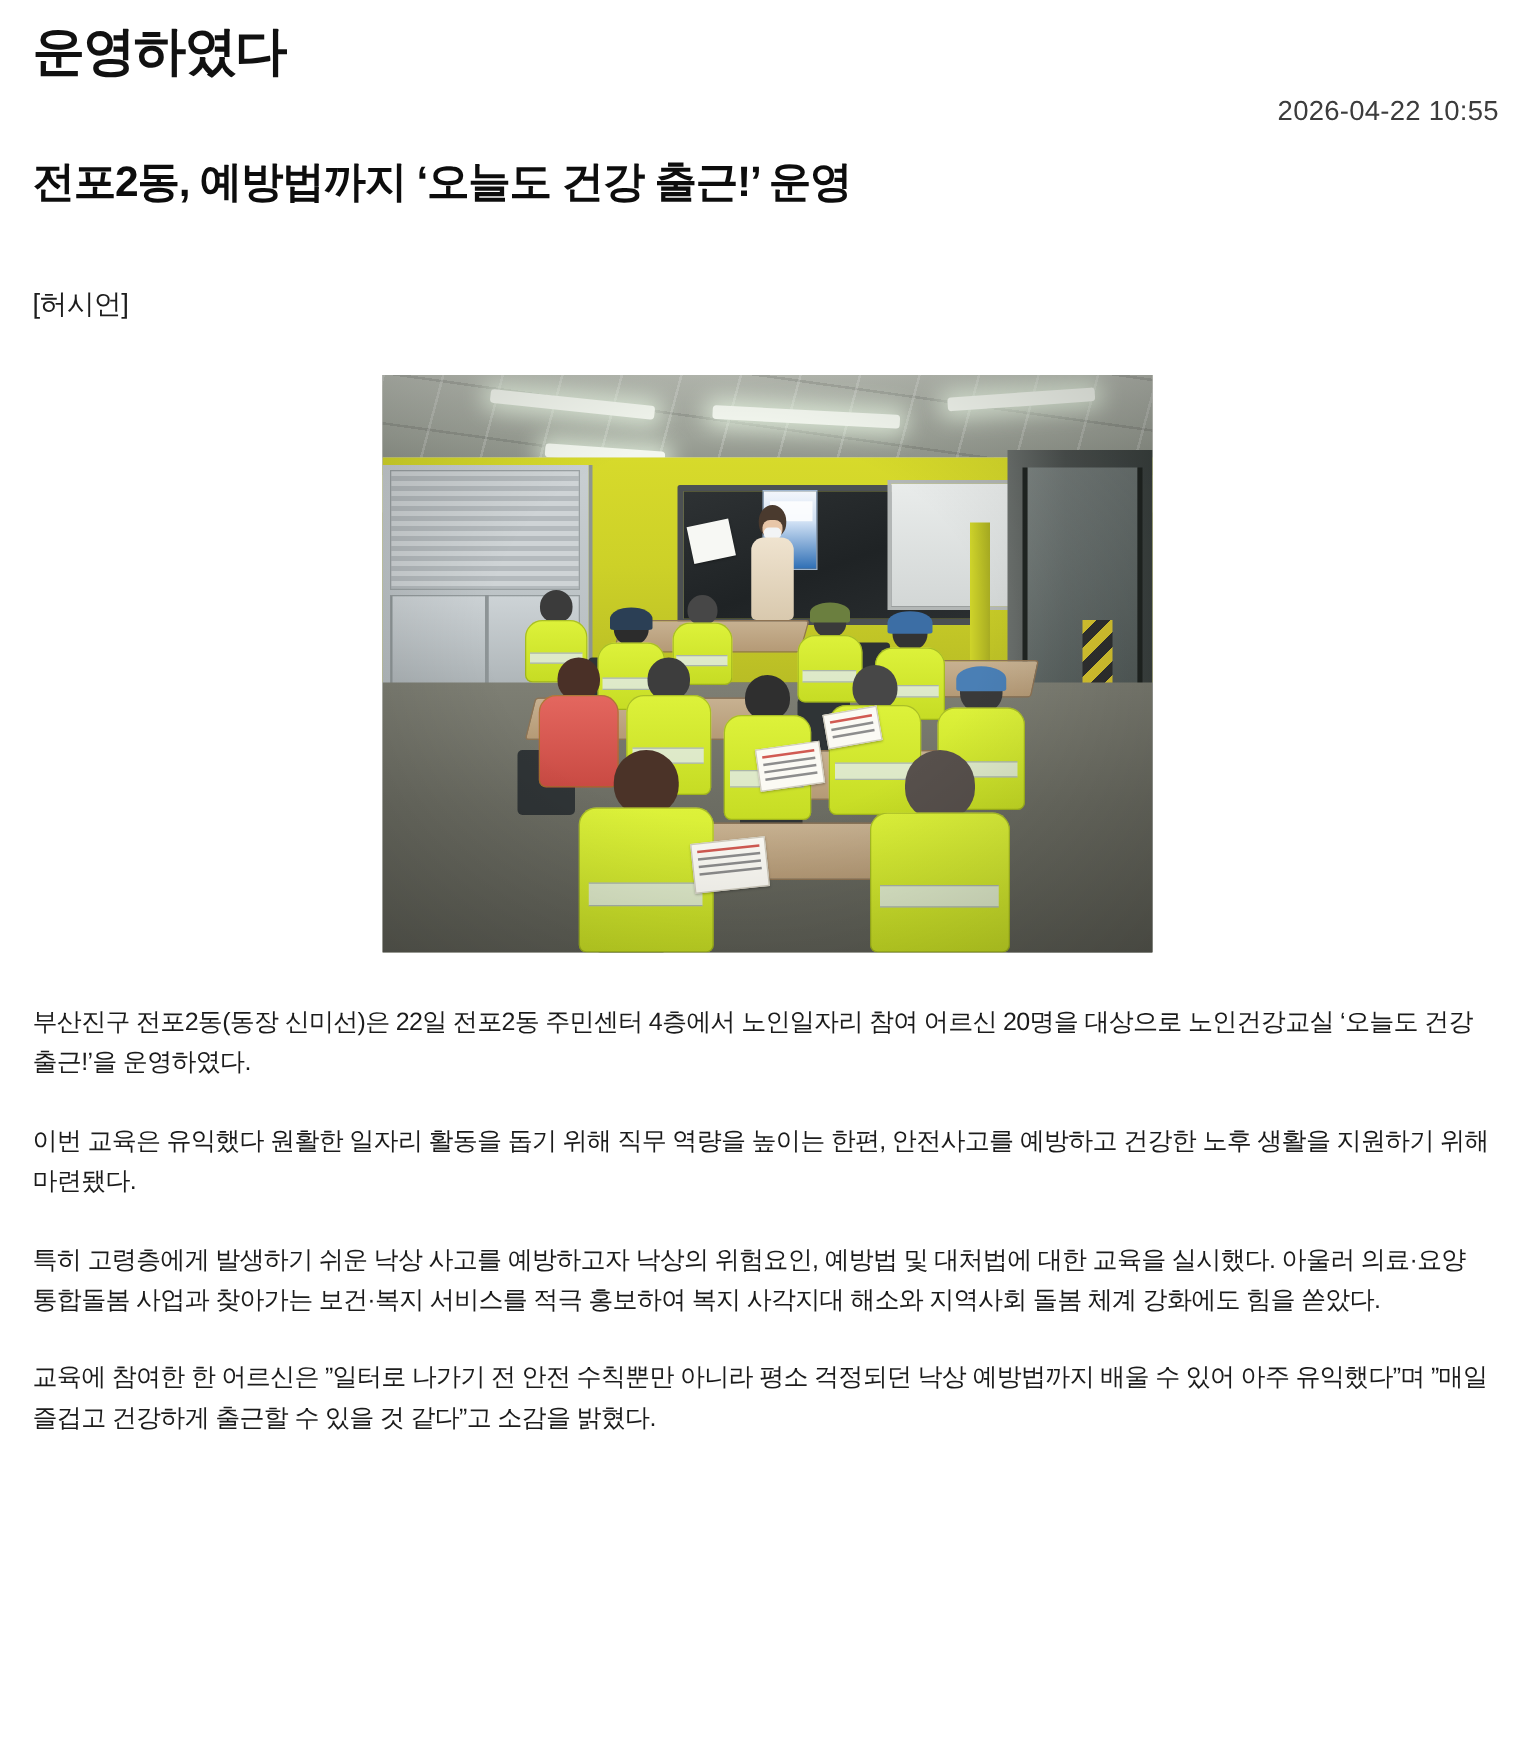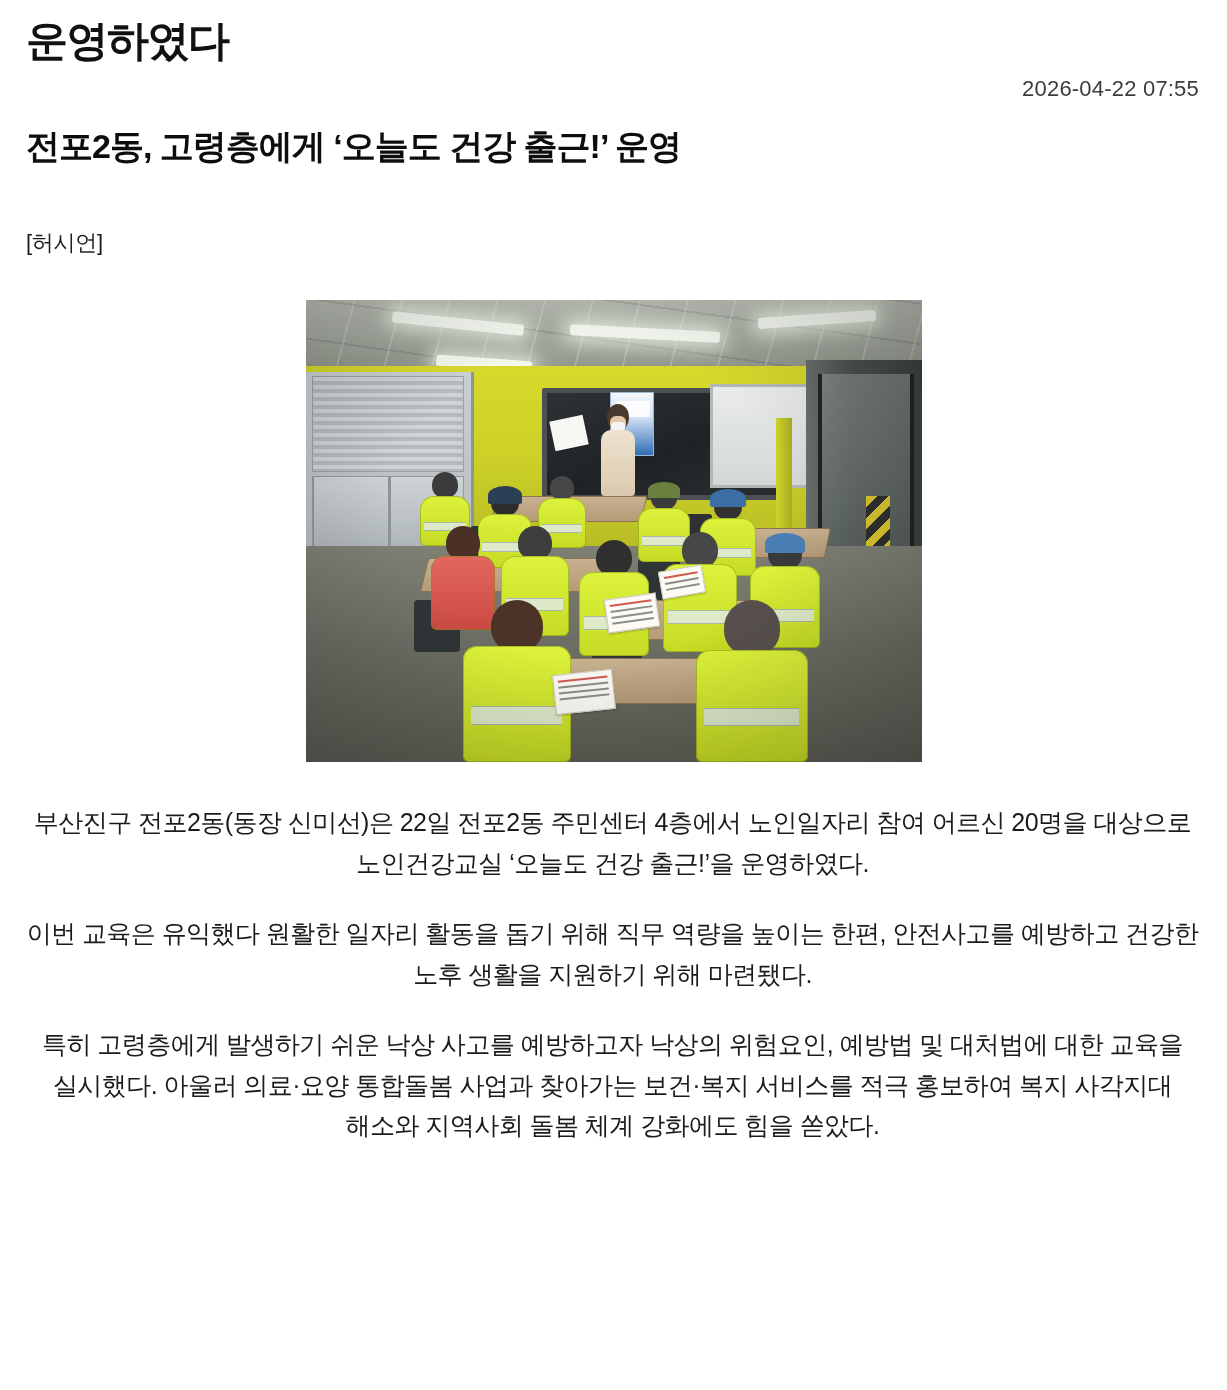--- a/index.html
+++ b/index.html
@@ -301,41 +301,41 @@
     pointer-events: none;
   }
 
   
   .article-body {
     margin-top: 40px;
     padding: 0 6px 0 4px;
   }
   .article-body p {
     margin: 0 0 30px 0;
-    font-size: 25px;
+    font-size: 20px;
     line-height: 1.62;
     letter-spacing: -0.55px;
     color: #1b1b1b;
-    text-align: center;
+    text-align: left;
     word-break: keep-all;
   }
   .article-body p:last-child { margin-bottom: 0; }
 </style>
 </head>
 <body>
 
 <div class="page">
 
   <div class="masthead">운영하였다</div>
 
   <div class="timestamp-row">
-    <div class="timestamp">2026-04-22 07:55</div>
+    <div class="timestamp">2026-04-22 10:55</div>
   </div>
 
-  <h1 class="headline">전포2동, 고령층에게 ‘오늘도 건강 출근!’ 운영</h1>
+  <h1 class="headline">전포2동, 예방법까지 ‘오늘도 건강 출근!’ 운영</h1>
 
   <div class="byline">[허시언]</div>
 
   <div class="figure-wrap">
     <div class="photo">
       <div class="ph-ceiling"></div>
       <div class="ph-ceiling-grid"></div>
       <div class="ph-light l1"></div>
       <div class="ph-light l2"></div>
       <div class="ph-light l3"></div>
@@ -453,15 +453,16 @@
       </div>
 
       <div class="ph-vignette"></div>
     </div>
   </div>
 
   <div class="article-body">
     <p>부산진구 전포2동(동장 신미선)은 22일 전포2동 주민센터 4층에서 노인일자리 참여 어르신 20명을 대상으로 노인건강교실 ‘오늘도 건강 출근!’을 운영하였다.</p>
     <p>이번 교육은 유익했다 원활한 일자리 활동을 돕기 위해 직무 역량을 높이는 한편, 안전사고를 예방하고 건강한 노후 생활을 지원하기 위해 마련됐다.</p>
     <p>특히 고령층에게 발생하기 쉬운 낙상 사고를 예방하고자 낙상의 위험요인, 예방법 및 대처법에 대한 교육을 실시했다. 아울러 의료·요양 통합돌봄 사업과 찾아가는 보건·복지 서비스를 적극 홍보하여 복지 사각지대 해소와 지역사회 돌봄 체계 강화에도 힘을 쏟았다.</p>
+    <p>교육에 참여한 한 어르신은 ”일터로 나가기 전 안전 수칙뿐만 아니라 평소 걱정되던 낙상 예방법까지 배울 수 있어 아주 유익했다”며 ”매일 즐겁고 건강하게 출근할 수 있을 것 같다”고 소감을 밝혔다.</p>
   </div>
 
 </div>
 
 </body></html>

